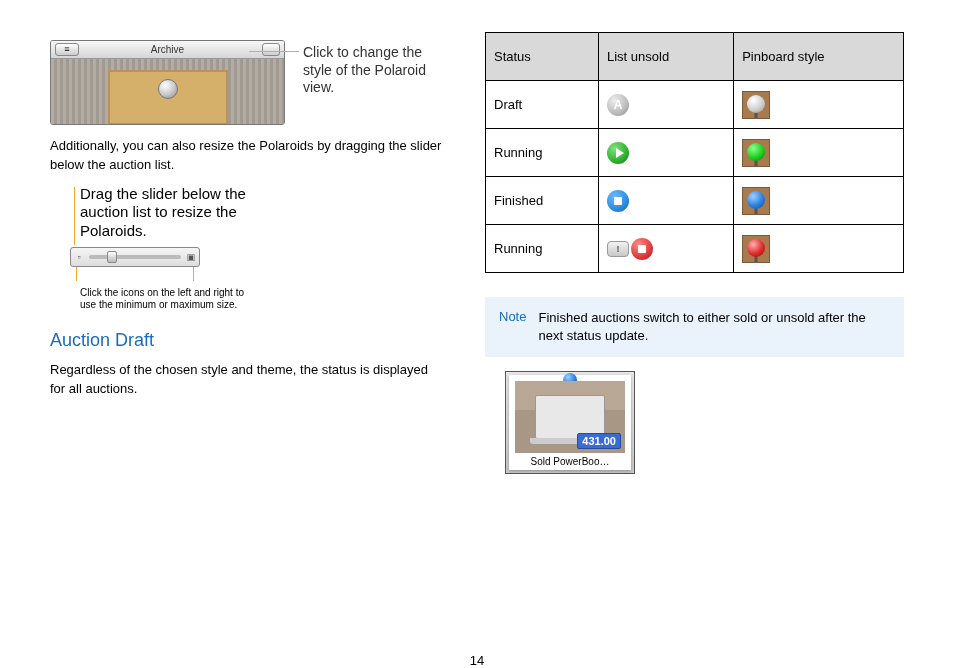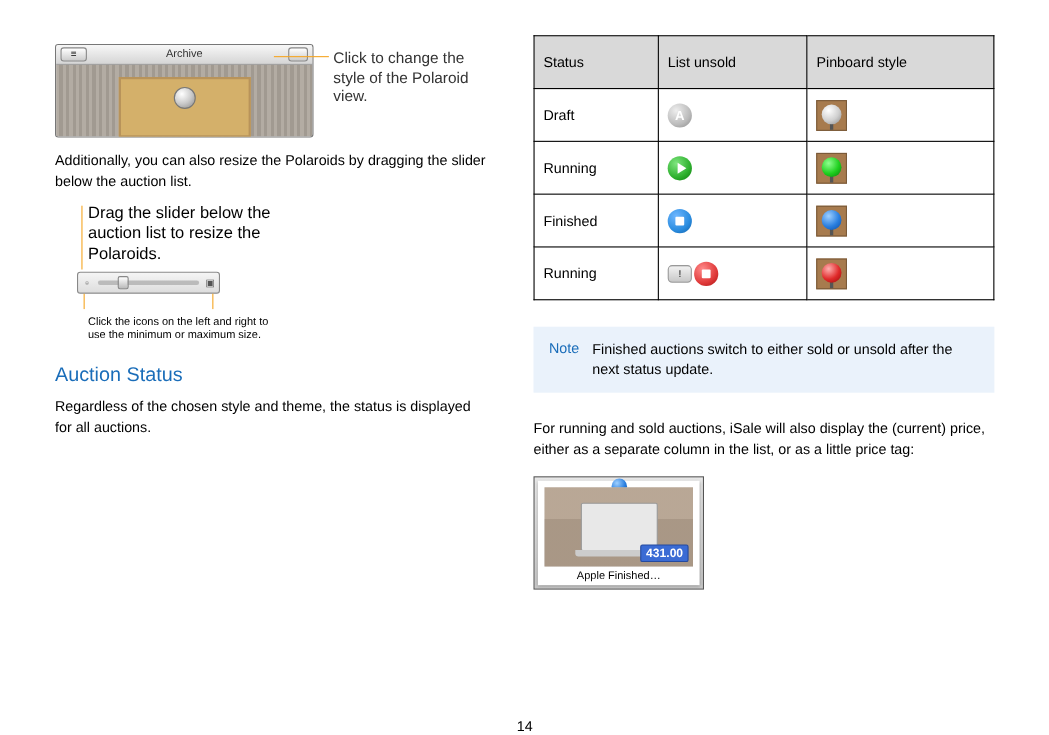--- a/index.html
+++ b/index.html
@@ -123,22 +123,22 @@
   
   .note-box {
     background:#eaf2fb; padding:12px 14px; margin-top:24px; font-size:13px;
     display:flex; gap:12px;
   }
   .note-label { color:#1a6db9; font-weight:500; flex:0 0 auto;}
   .note-text { line-height:1.4;}
 
   
   .pricetag-polaroid {
-    width:155px; border:1px solid #555; background:linear-gradient(#e8e8e8,#c8c8c8);
-    padding:3px; margin-top:14px;
+    width:130px; border:1px solid #555; background:linear-gradient(#e8e8e8,#c8c8c8);
+    padding:3px; margin-top:14px;margin-left:20px;
   }
   .pp-inner {
     background:#fff; padding:6px 6px 2px 6px; position:relative;
     box-shadow:0 1px 3px rgba(0,0,0,0.3);
   }
   .pp-pin {
     position:absolute; top:-2px; left:50%; transform:translateX(-50%);
     width:14px; height:14px; border-radius:50%;
     background: radial-gradient(circle at 35% 30%, #9fd0ff, #2a7fe0 55%, #0a4aa0);
   }
@@ -190,21 +190,21 @@
         <div class="slider-end">▫</div>
         <div class="slider-track">
           <div class="slider-thumb"></div>
         </div>
         <div class="slider-end">▣</div>
       </div>
       <div class="callout-line-under"></div>
       <div class="callout2-bot">Click the icons on the left and right to use the minimum or maximum size.</div>
     </div>
 
-    <h2 class="section">Auction Status</h2>
+    <h2 class="section">Auction Draft</h2>
     <p class="body">Regardless of the chosen style and theme, the status is displayed for all auctions.</p>
   </div>
 
   <div class="col col-right">
     <table class="status">
       <tbody>
           <tr>
         <th>Status</th>
         <th>List unsold</th>
         <th>Pinboard style</th>
@@ -238,28 +238,27 @@
         <td class="icon-cell"><span class="pin pin-red"><span class="pin-stem"></span></span></td>
       </tr>
     </tbody>
       </table>
 
     <div class="note-box">
       <span class="note-label">Note</span>
       <span class="note-text">Finished auctions switch to either sold or unsold after the next status update.</span>
     </div>
 
-    <p class="body" style="margin-top:24px;">For running and sold auctions, iSale will also display the (current) price, either as a separate column in the list, or as a little price tag:</p>
 
     <div class="pricetag-polaroid">
       <div class="pp-inner">
         <div class="pp-pin"></div>
         <div class="pp-img">
           <div class="pp-laptop"></div>
           <div class="pp-price">431.00</div>
         </div>
-        <div class="pp-caption">Apple Finished…</div>
+        <div class="pp-caption">Sold PowerBoo…</div>
       </div>
     </div>
   </div>
 </div>
 
 <div class="page-num">14</div>
 
 </body></html>

